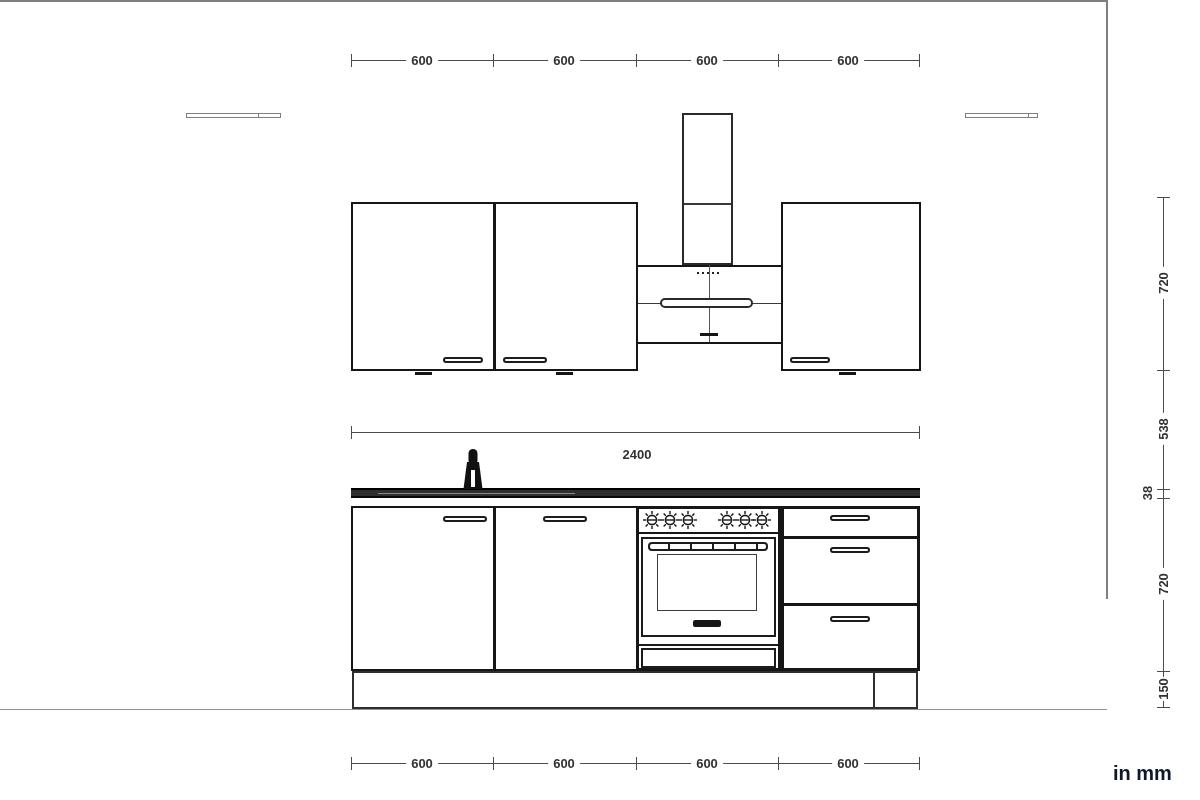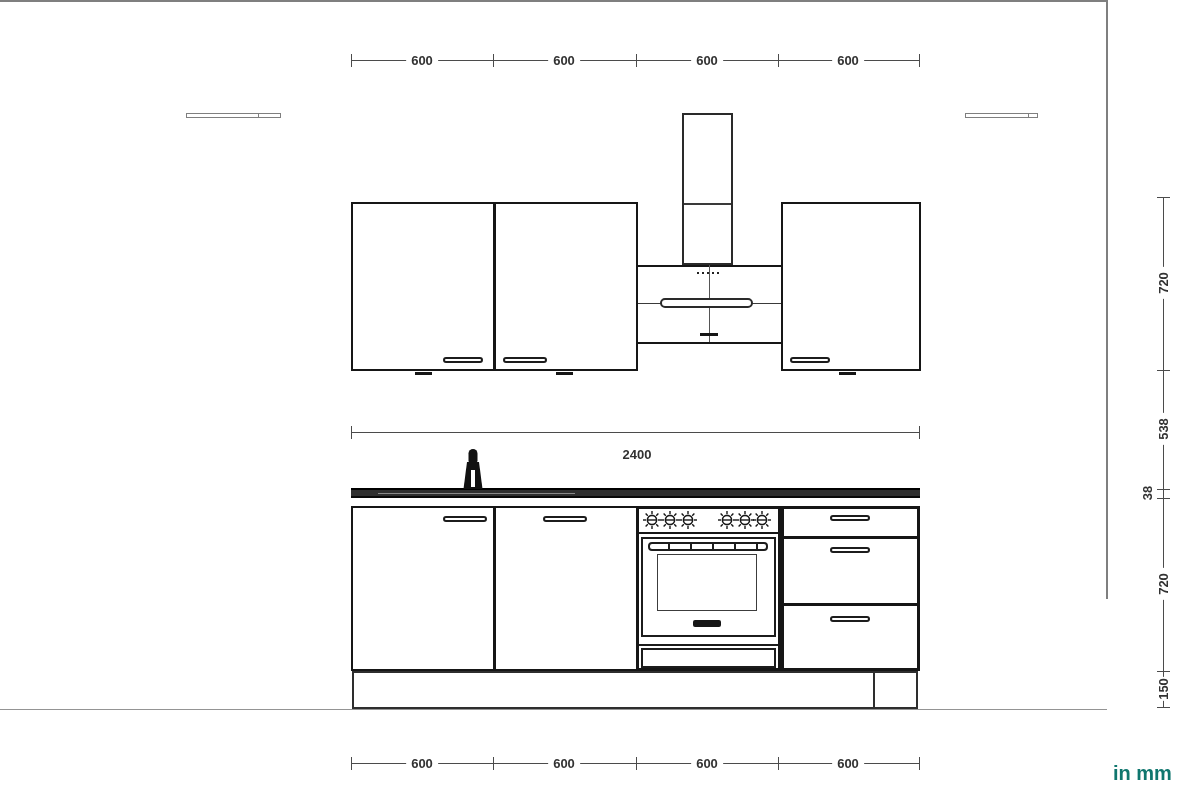--- a/index.html
+++ b/index.html
@@ -19,21 +19,21 @@
   .dim-lbl-v{position:absolute;writing-mode:vertical-rl;transform:translate(-50%,-50%) rotate(180deg);
              background:#fff;padding:5px 0;font-size:13px;color:#323232;white-space:nowrap;}
   
   .cab{position:absolute;box-sizing:border-box;border:2px solid #161616;background:#fff;}
   .cab-thick{position:absolute;box-sizing:border-box;border:3px solid #161616;background:#fff;}
   .handle{position:absolute;box-sizing:border-box;border:2px solid #1c1c1c;border-radius:3px;background:#fff;}
   .divider-v{position:absolute;top:0;height:100%;background:#161616;}
   .divider-h{position:absolute;left:0;width:100%;background:#161616;}
   .dash{position:absolute;background:#161616;}
   .dot{position:absolute;width:2px;height:2px;background:#222;}
-  .note{position:absolute;font-size:20px;color:#0f766e;}
+  .note{position:absolute;font-size:20px;color:#0f172a;}
 </style>
 </head>
 <body>
 
 <div id="canvas">
 
   <div class="abs gray-line" style="left:0;top:111;width:1108px;height:2px;"></div>
   <div class="abs gray-line" style="left:1106px;top:111;width:2px;height:599px;"></div>
   <div class="abs light-line" style="left:0;top:709px;width:1107px;height:1px;"></div>
 

